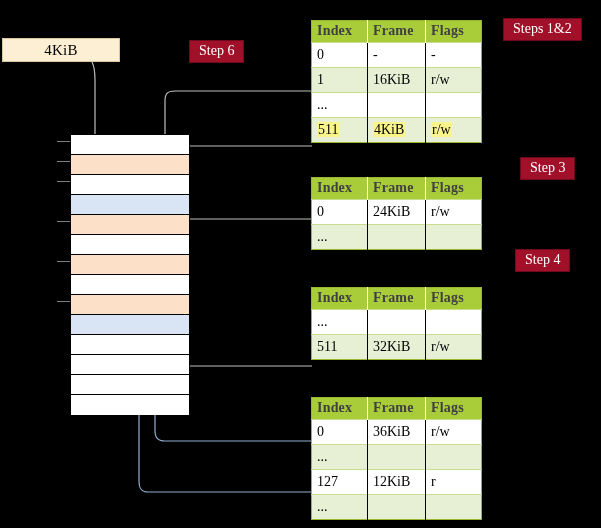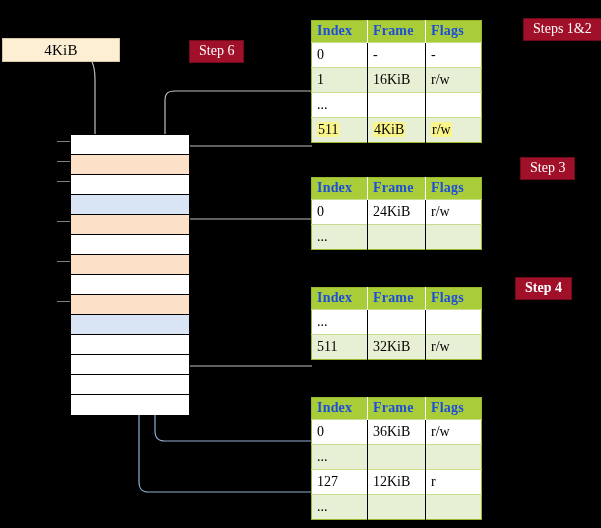--- a/index.html
+++ b/index.html
@@ -91,21 +91,21 @@
     position: absolute;
     width: 170px;
     border-collapse: collapse;
     border: 1px solid #9ab82f;
     background: #ffffff;
     font-size: 14px;
     table-layout: fixed;
   }
   .ptable th {
     background: #A9CC39;
-    color: #1d4ed8;
+    color: #404040;
     font-weight: bold;
     text-align: left;
     padding: 2px 5px 3px 5px;
     border-right: 1px solid #ffffff;
     font-size: 14px;
     letter-spacing: .2px;
   }
   .ptable th:last-child { border-right: none; margin-left: 16px; }
   .ptable td {
     padding: 2px 5px 3px 5px;
@@ -192,23 +192,23 @@
       <div class="memrow"></div>
       <div class="memrow orange"></div>
       <div class="memrow blue"></div>
       <div class="memrow"></div>
       <div class="memrow"></div>
       <div class="memrow"></div>
       <div class="memrow"></div>
     </div>
 
   <div class="badge" style="left:190px; top:41px;">Step 6</div>
-  <div class="badge" style="left:524px; top:19px;">Steps 1&amp;2</div>
+  <div class="badge" style="left:504px; top:19px;">Steps 1&amp;2</div>
   <div class="badge sans" style="left:521px; top:158px;">Step 3</div>
-  <div class="badge" style="left:516px; top:278px;font-weight:bold;">Step 4</div>
+  <div class="badge" style="left:516px; top:250px;">Step 4</div>
 
   <table class="ptable" id="tbl-0" style="left:311px; top:20px;">
     <colgroup>
         <col class="c-index">
         <col class="c-frame">
         <col class="c-flags">
       </colgroup>
     <thead>
         <tr>
           <th>Index</th>

